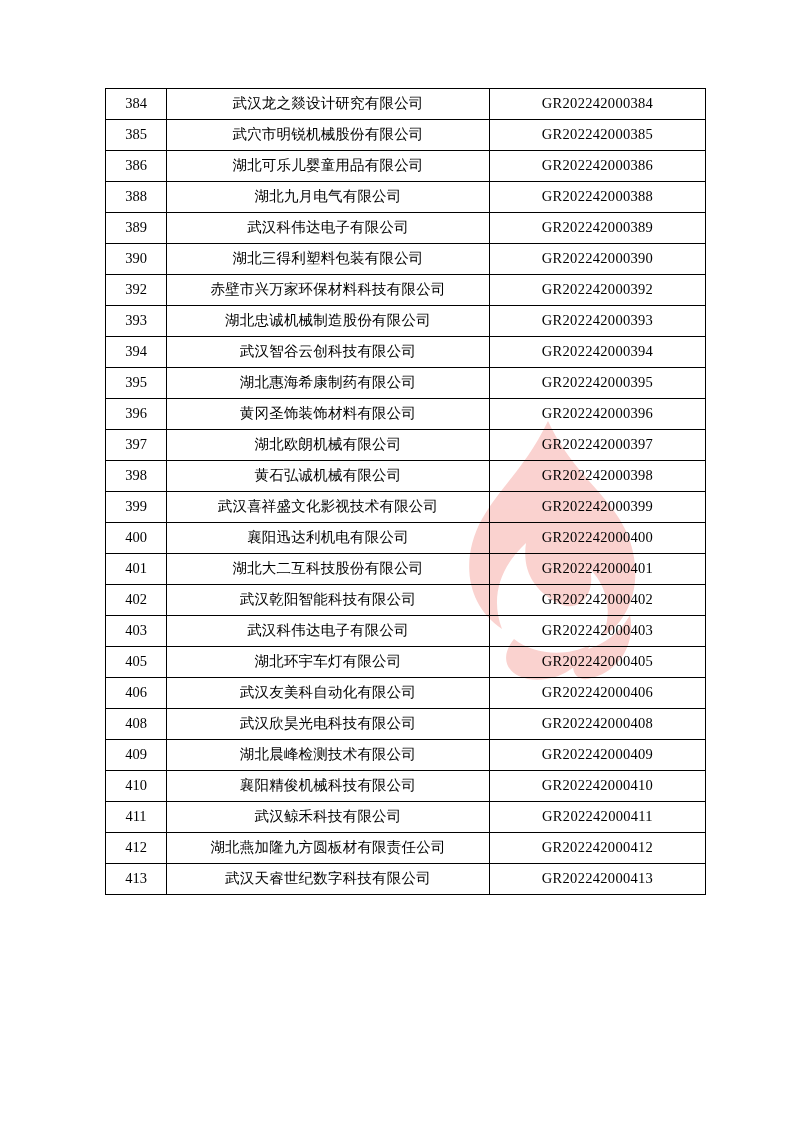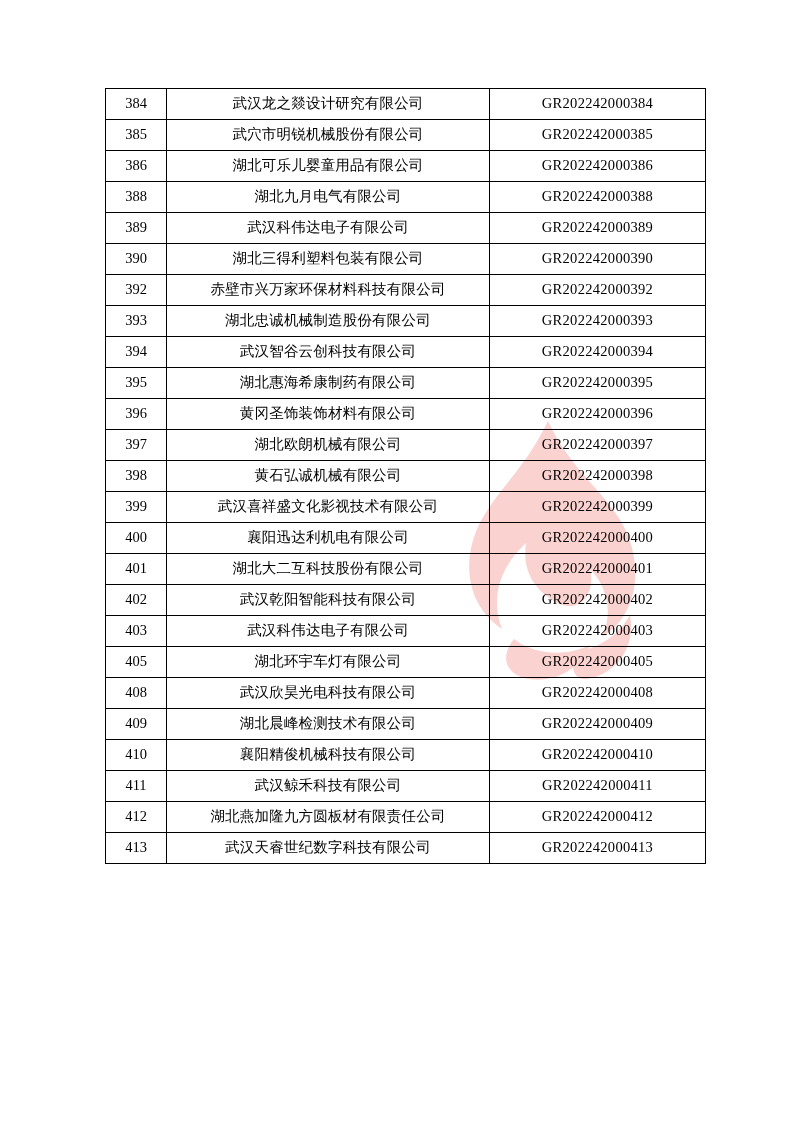--- a/index.html
+++ b/index.html
@@ -190,20 +190,25 @@
           <td class="col-index">403</td>
           <td class="col-name">武汉科伟达电子有限公司</td>
           <td class="col-code">GR202242000403</td>
         </tr>
         <tr>
           <td class="col-index">405</td>
           <td class="col-name">湖北环宇车灯有限公司</td>
           <td class="col-code">GR202242000405</td>
         </tr>
         <tr>
+          <td class="col-index">406</td>
+          <td class="col-name">武汉友美科自动化有限公司</td>
+          <td class="col-code">GR202242000406</td>
+        </tr>
+        <tr>
           <td class="col-index">408</td>
           <td class="col-name">武汉欣昊光电科技有限公司</td>
           <td class="col-code">GR202242000408</td>
         </tr>
         <tr>
           <td class="col-index">409</td>
           <td class="col-name">湖北晨峰检测技术有限公司</td>
           <td class="col-code">GR202242000409</td>
         </tr>
         <tr>

